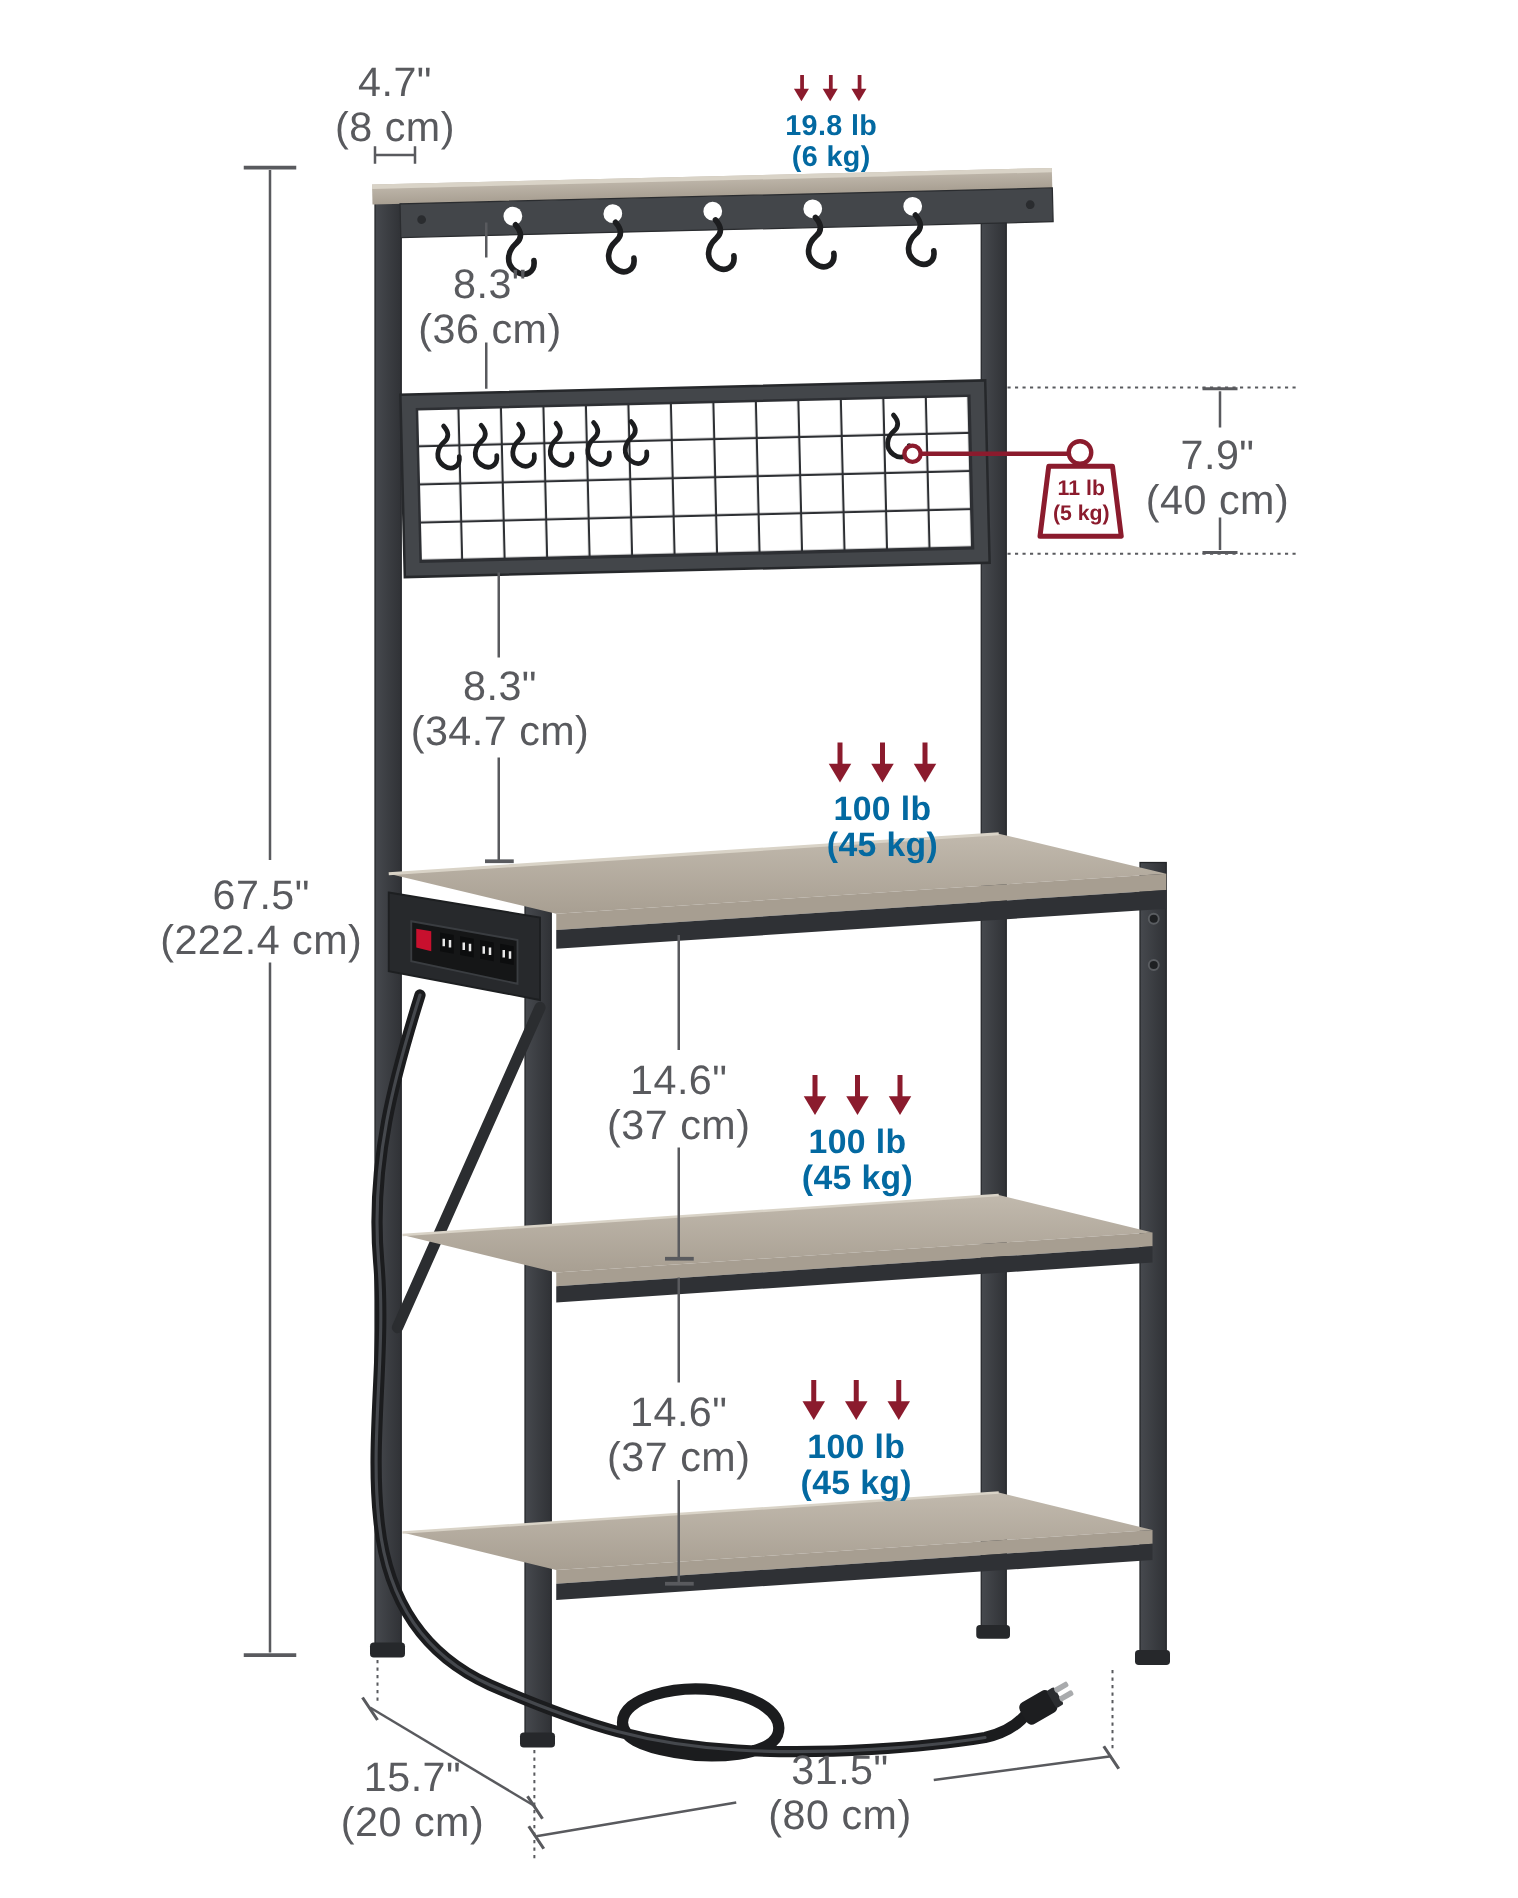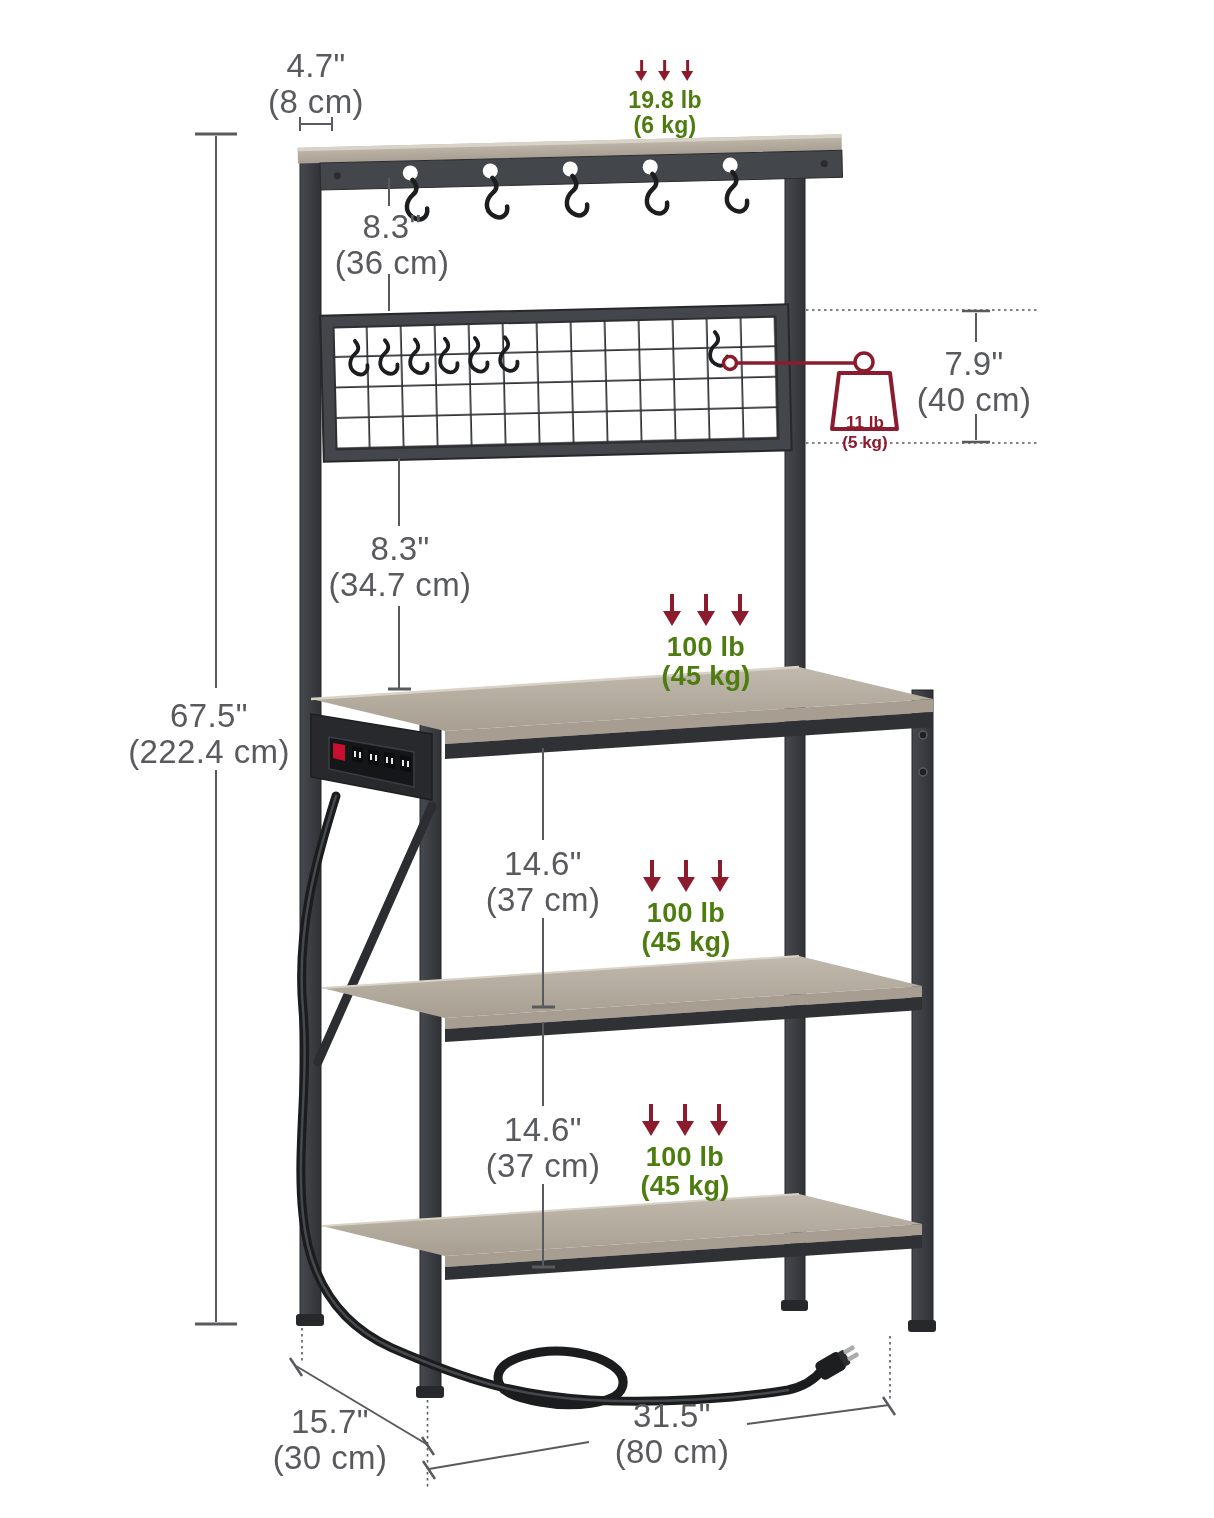--- a/index.html
+++ b/index.html
@@ -10,21 +10,21 @@
   .stage svg.rack{position:absolute;left:0;top:0;}
   
   .dim{
     position:absolute;transform:translateX(-50%);text-align:center;
     color:#595a5e;font-size:31px;line-height:34px;letter-spacing:.4px;white-space:nowrap;
   }
   .dim.big{font-size:33px;line-height:36px;}
   
   .load{
     position:absolute;transform:translateX(-50%);text-align:center;
-    color:#4d7c0f;font-weight:bold;font-size:27px;line-height:29px;
+    color:#0369a1;font-weight:bold;font-size:27px;line-height:29px;
     letter-spacing:.3px;white-space:nowrap;
   }
   .load.small{font-size:23px;line-height:25px;}
   .arrows{display:flex;justify-content:center;margin-bottom:7px;}
   .arr{position:relative;width:18px;height:32px;margin:0 8px;}
   .arr::before{content:'';position:absolute;left:7px;top:0;width:4px;height:18px;background:#8b1b2d;}
   .arr::after{content:'';position:absolute;left:0;top:17px;width:0;height:0;
     border-left:9px solid transparent;border-right:9px solid transparent;border-top:15px solid #8b1b2d;}
   .small .arr{width:13px;height:21px;margin:0 5px;}
   .small .arr::before{left:5px;width:3px;height:12px;}
@@ -246,21 +246,21 @@
   <div class="dim big" style="left:392px;top:209px;">
     <div>8.3"</div>
     <div>(36 cm)</div>
   </div>
 
   <div class="dim big" style="left:974px;top:346px;">
     <div>7.9"</div>
     <div>(40 cm)</div>
   </div>
 
-  <div class="tagtext" style="left:865px;top:381px;margin-top:32px;">
+  <div class="tagtext" style="left:865px;top:381px;">
     <div>11 lb</div>
     <div>(5 kg)</div>
   </div>
 
   <div class="dim big" style="left:400px;top:531px;">
     <div>8.3"</div>
     <div>(34.7 cm)</div>
   </div>
 
   <div class="dim big" style="left:209px;top:698px;">
@@ -303,21 +303,21 @@
       <span class="arr"></span>
         <span class="arr"></span>
         <span class="arr"></span>
     </div>
     <div>100 lb</div>
     <div>(45 kg)</div>
   </div>
 
   <div class="dim big" style="left:330px;top:1404px;">
     <div>15.7"</div>
-    <div>(30 cm)</div>
+    <div>(20 cm)</div>
   </div>
 
   <div class="dim big" style="left:672px;top:1398px;">
     <div>31.5"</div>
     <div>(80 cm)</div>
   </div>
 
 </div>
 
 </body></html>

